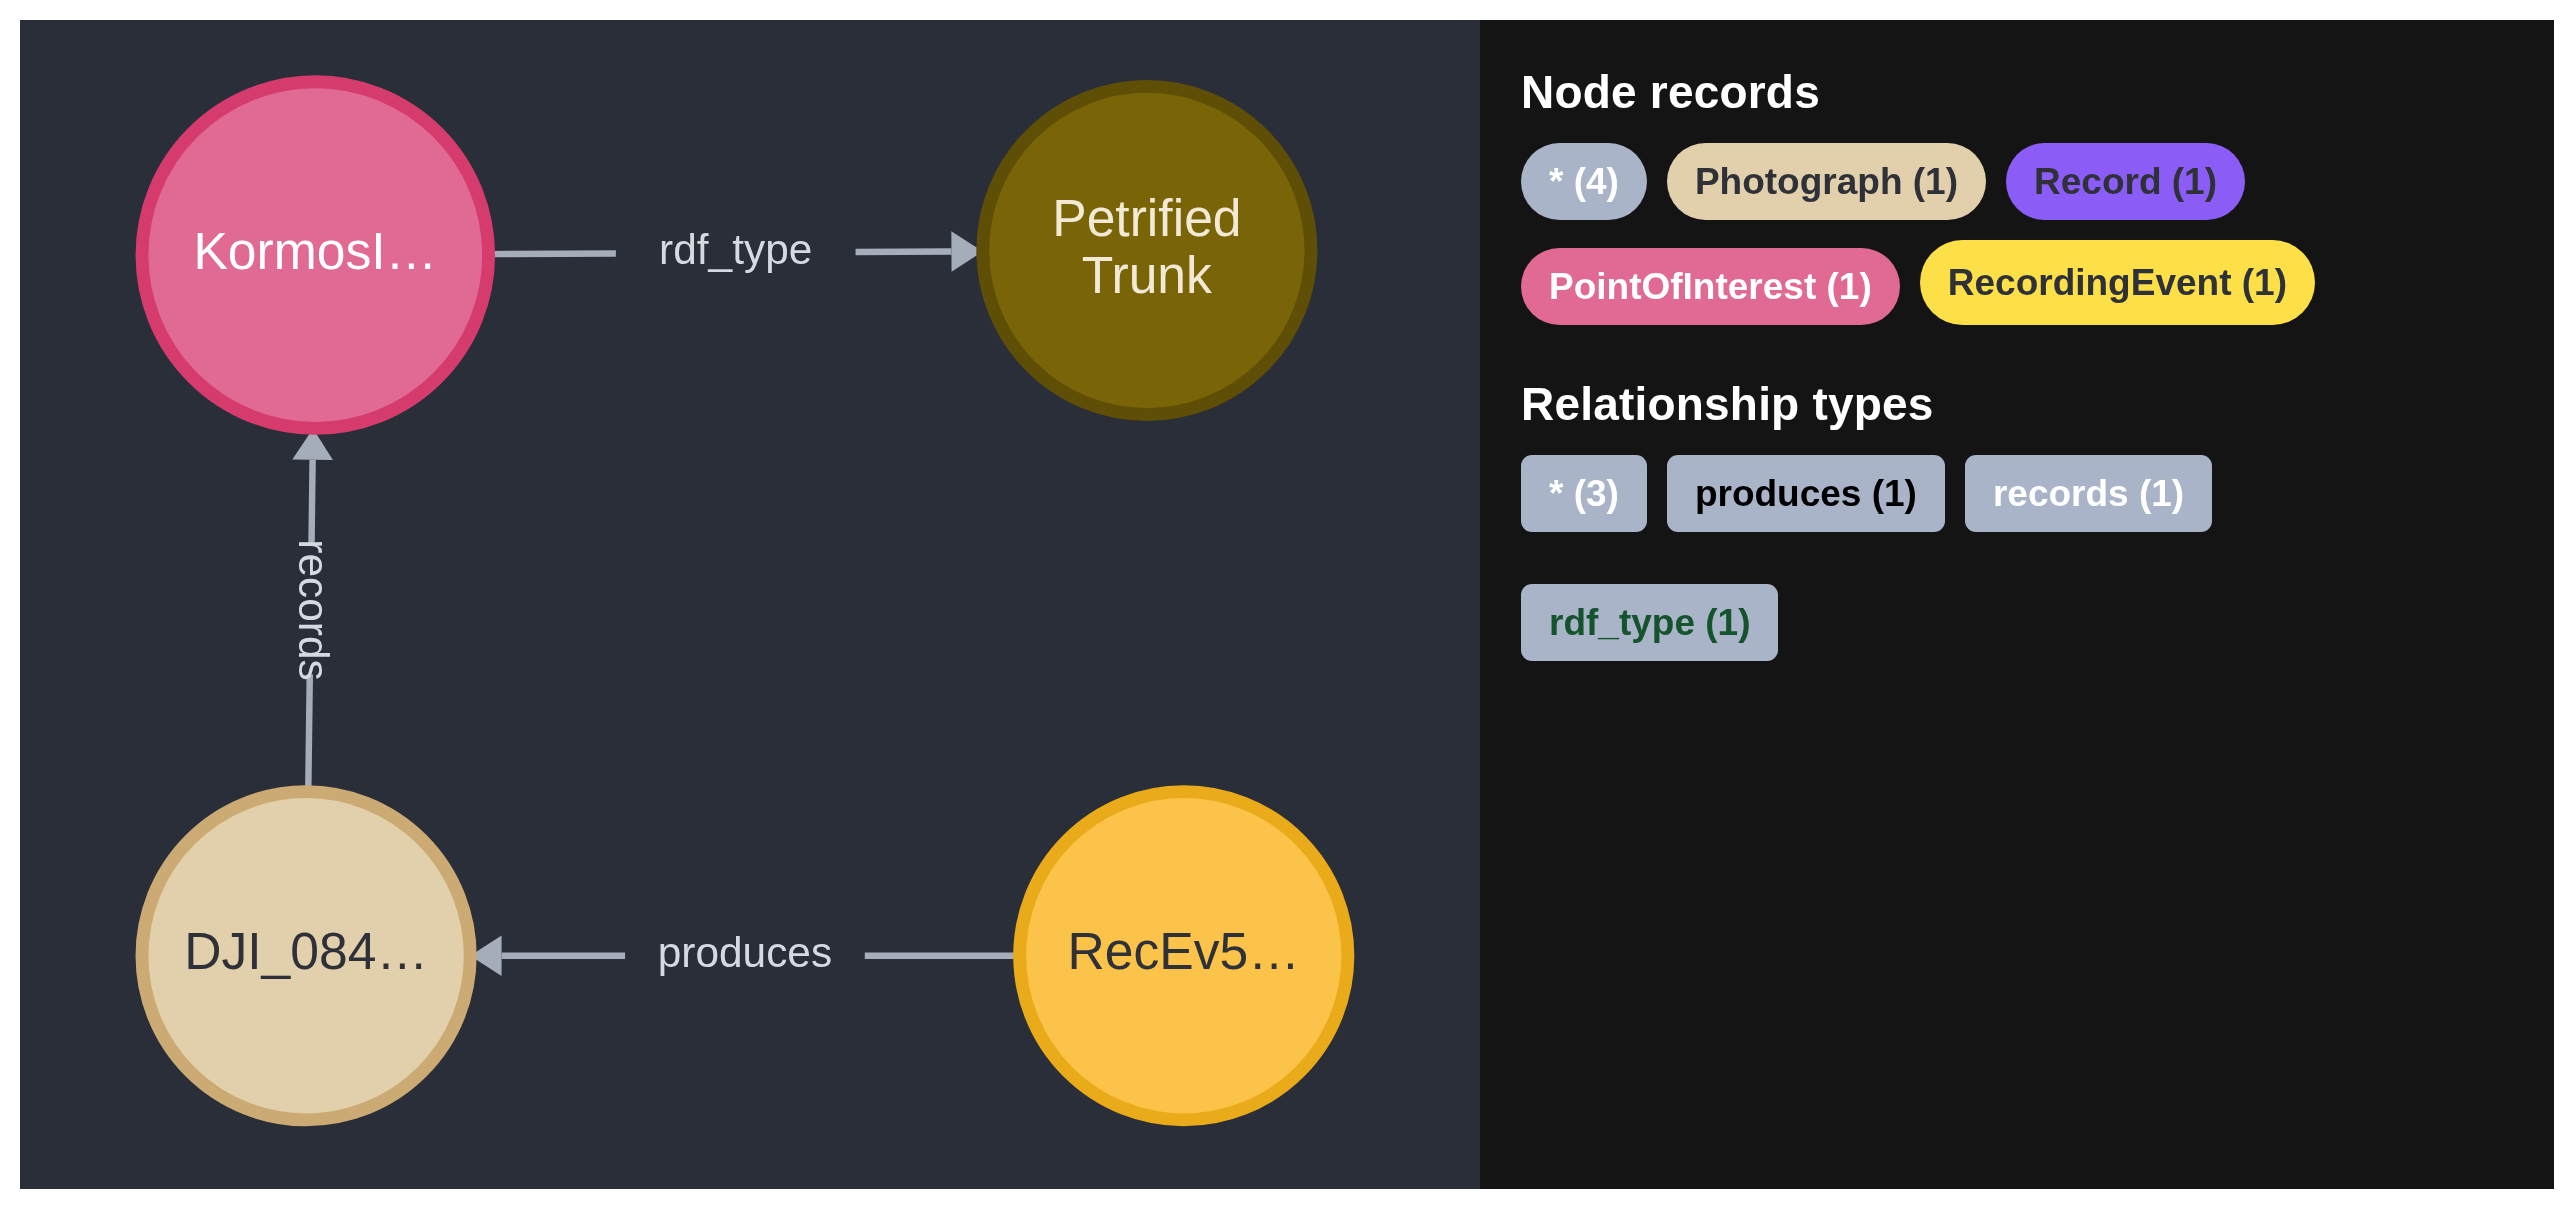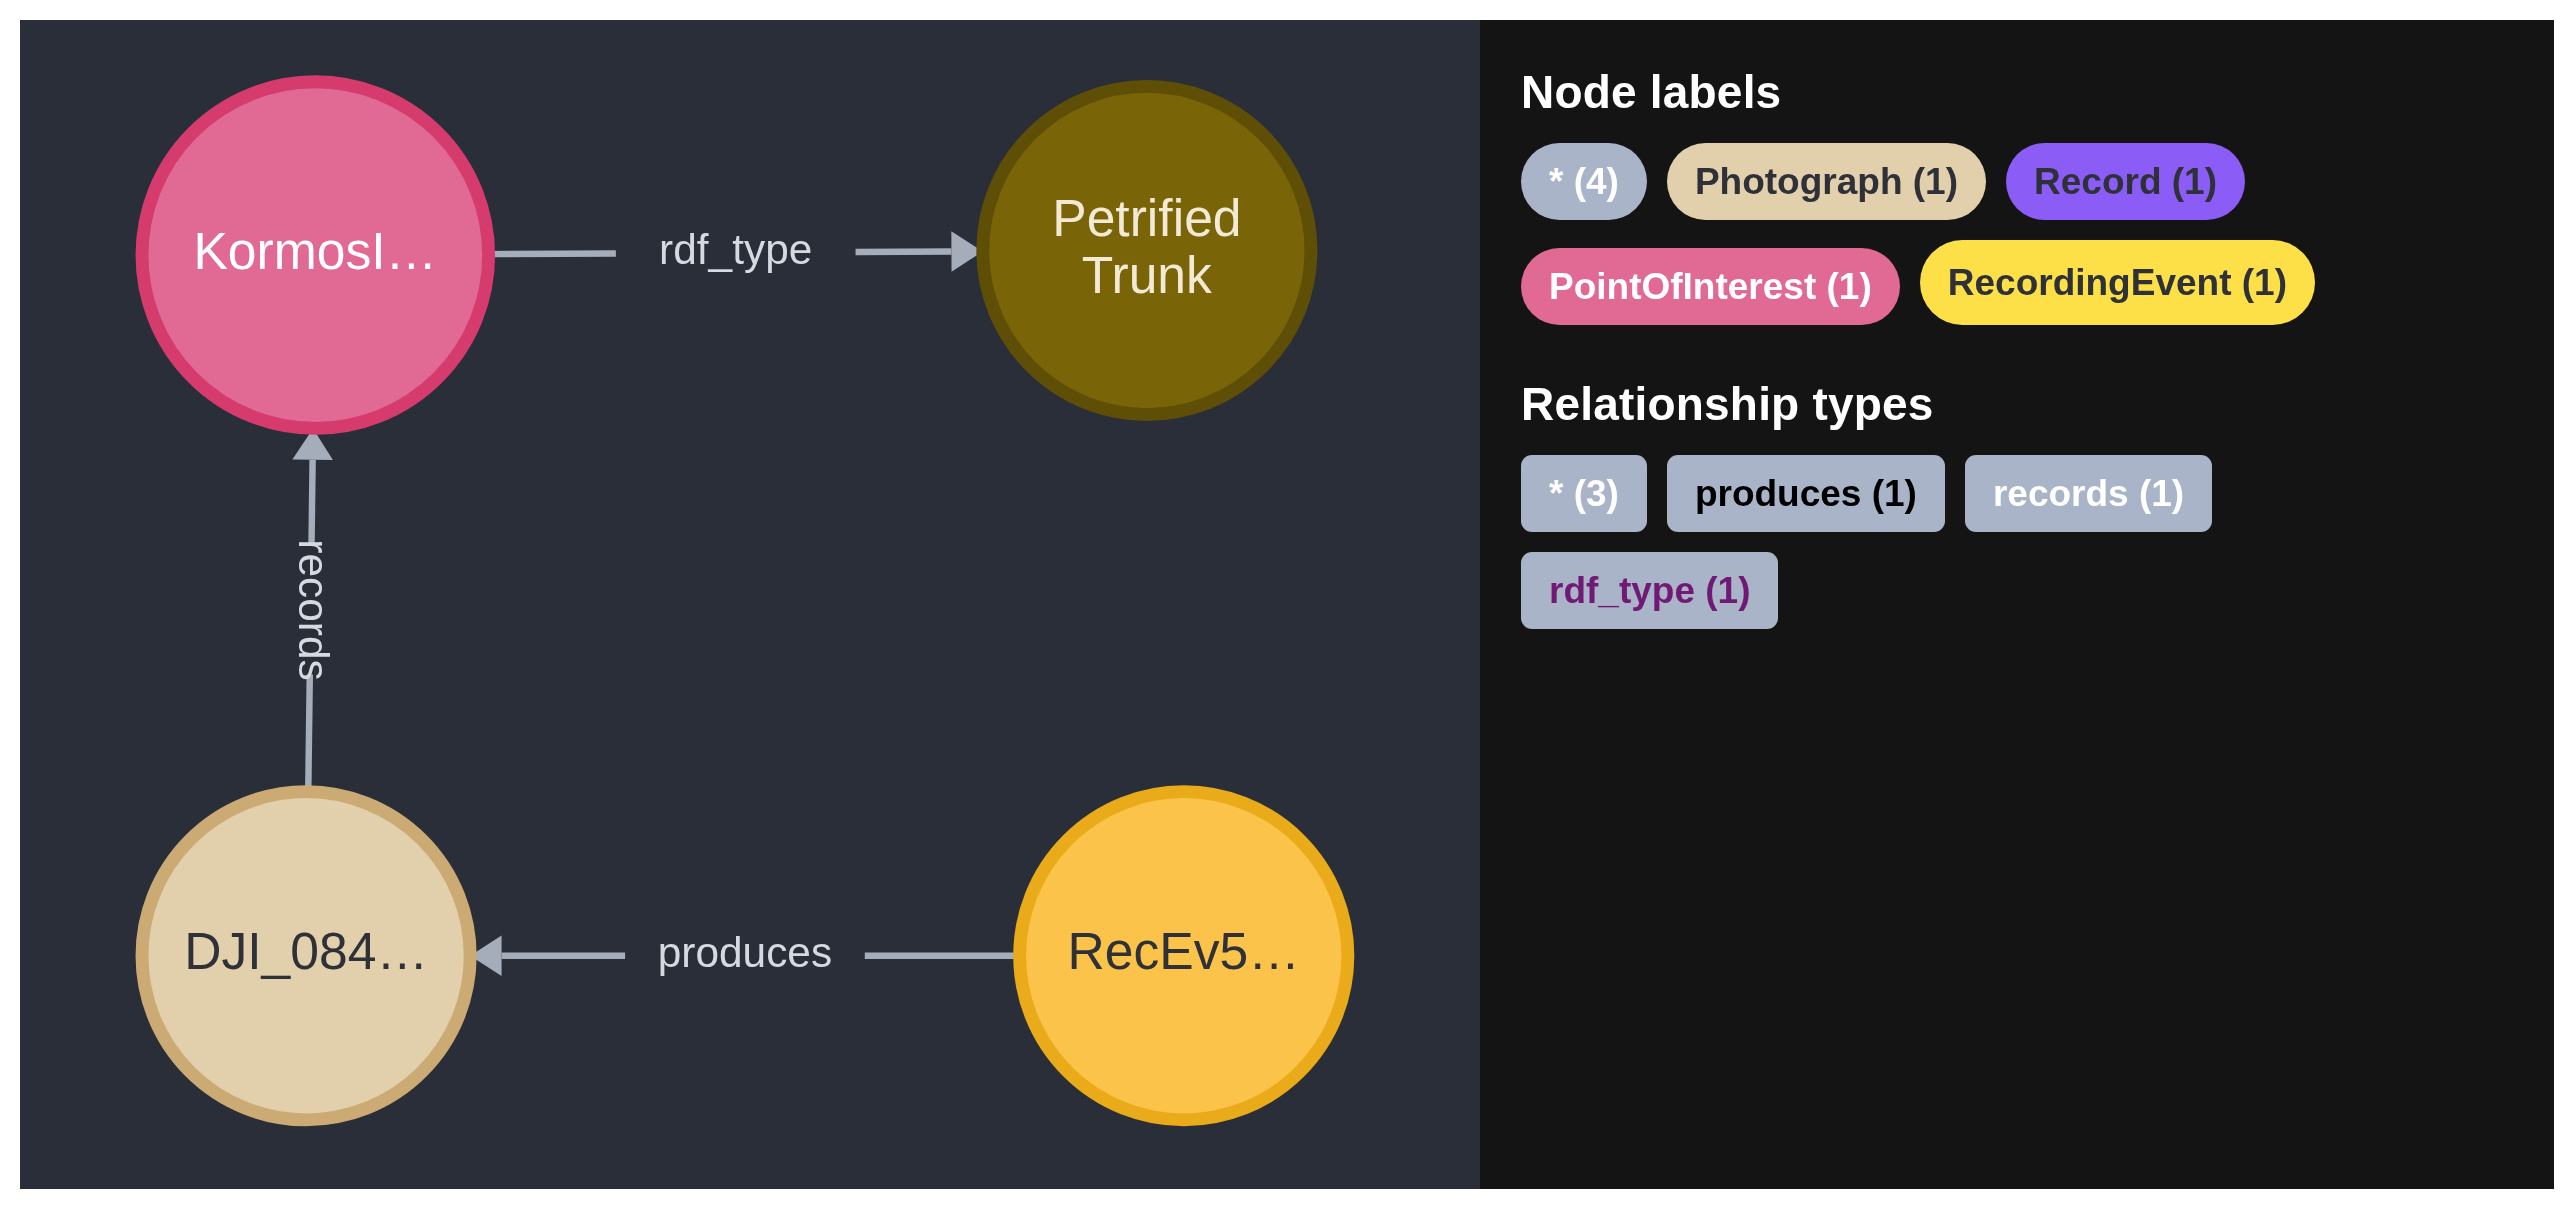--- a/index.html
+++ b/index.html
@@ -154,35 +154,35 @@
             <circle cx="1262" cy="1015" r="178" class="node-circle" fill="#fbc34a" stroke="#e9ab19"></circle>
             <text x="1262" y="1015" class="node-label" fill="#2f3138">RecEv5…</text>
           </g>
         </g>
     </svg>
   </div>
 
   <div id="legend-panel">
 
     <section class="legend-section">
-      <h2 class="legend-title">Node labels</h2>
+      <h2 class="legend-title">Node records</h2>
       <div class="chip-row" id="node-label-chips">
           <div class="chip pill" style="background: rgb(170, 180, 200); color: rgb(255, 255, 255);">* (4)</div>
           <div class="chip pill" style="background: rgb(226, 207, 171); color: rgb(47, 49, 56);">Photograph (1)</div>
           <div class="chip pill" style="background: #8b5cf6; color: rgb(47, 49, 56);">Record (1)</div>
           <div class="chip pill" style="background: rgb(224, 106, 147); color: rgb(255, 255, 255); margin-top: 8px;">PointOfInterest (1)</div>
           <div class="chip pill" style="background: #fde047; color: rgb(47, 49, 56);">RecordingEvent (1)</div>
         </div>
     </section>
 
     <section class="legend-section" id="rel-section">
       <h2 class="legend-title">Relationship types</h2>
       <div class="chip-row" id="rel-type-chips">
           <div class="chip rect" style="background: rgb(170, 180, 200); color: rgb(255, 255, 255);">* (3)</div>
           <div class="chip rect" style="background: rgb(170, 180, 200); color: #000000;">produces (1)</div>
           <div class="chip rect" style="background: rgb(170, 180, 200); color: rgb(255, 255, 255);">records (1)</div>
-          <div class="chip rect" style="background: rgb(170, 180, 200); color: #701a75;">rdf_type (1)</div>
+          <div class="chip rect" style="background: rgb(170, 180, 200); color: #14532d; margin-top: 32px;">rdf_type (1)</div>
         </div>
     </section>
 
   </div>
 </div>
 
 
 </body></html>

